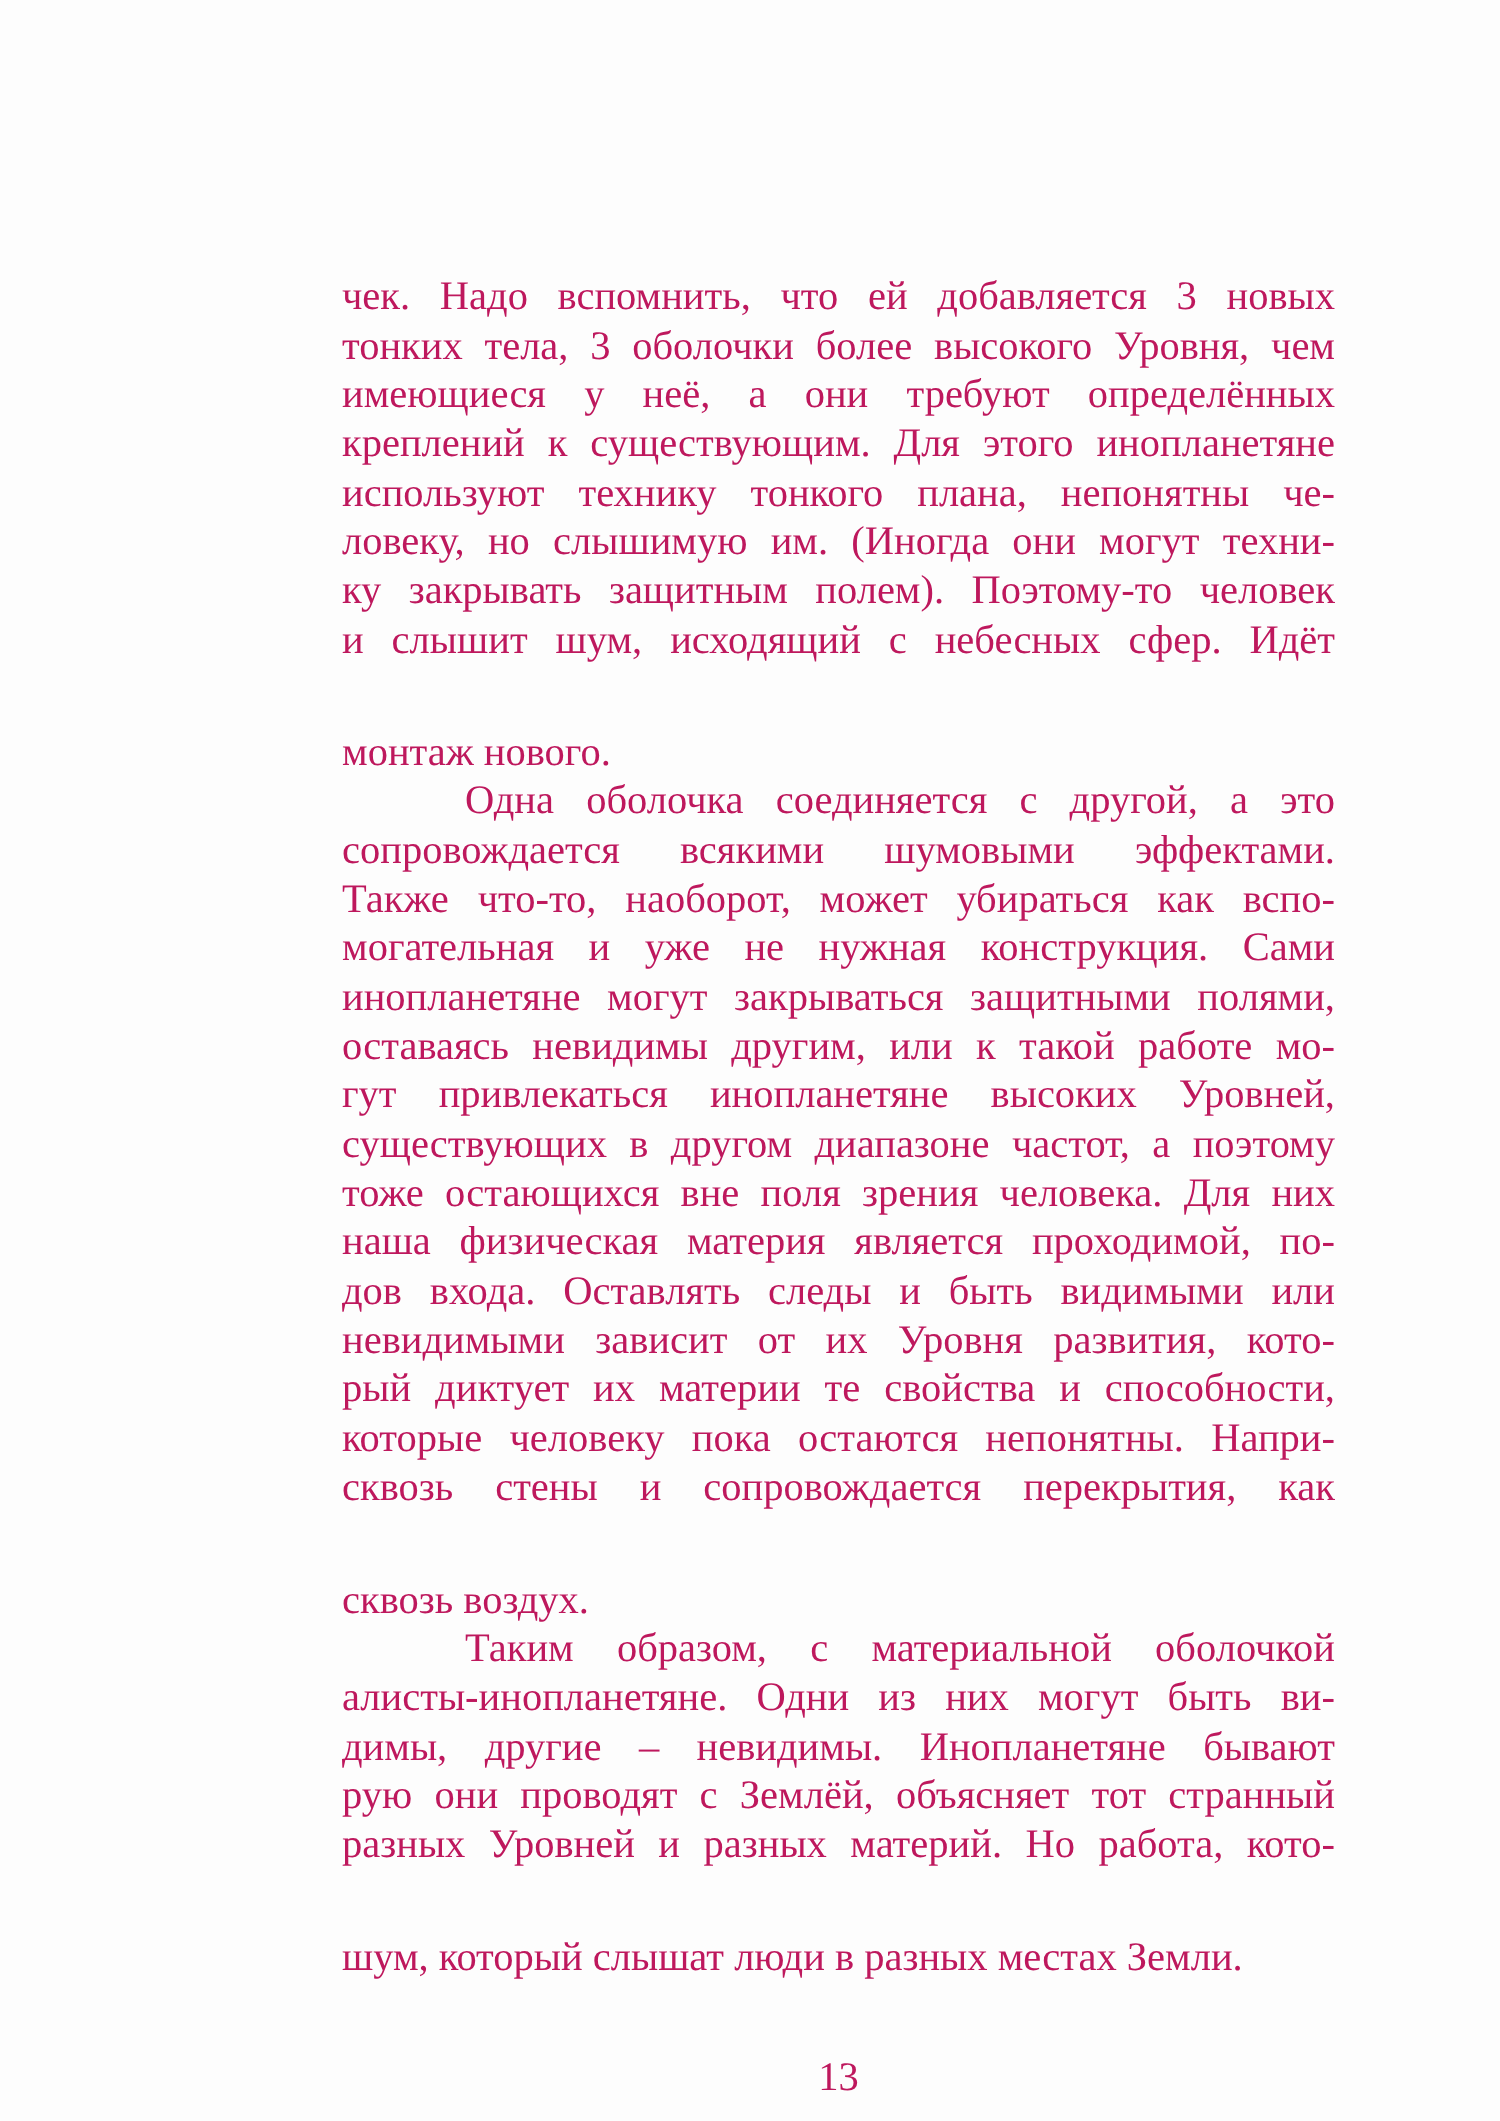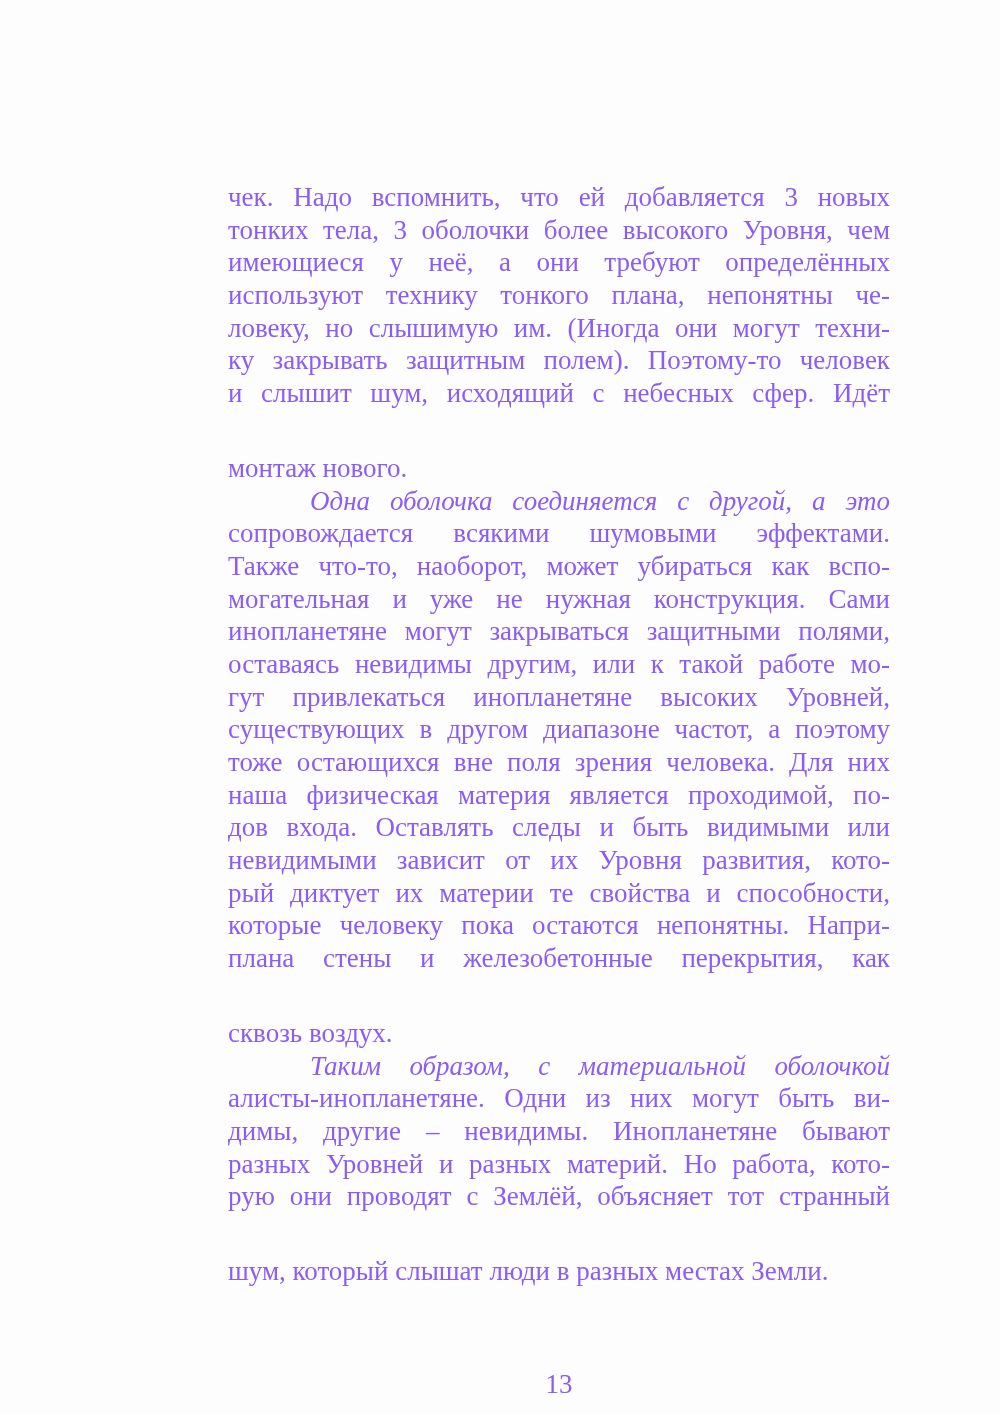--- a/index.html
+++ b/index.html
@@ -36,42 +36,42 @@
     overflow: hidden;
     height: 32.7px;
   }
   .line.last {
     text-align-last: left;
     margin-top: 42px;
     -moz-text-align-last: left;
   }
   .line.indent {
     padding-left: 82px;
-    font-style: italic;
   }
   .page-number {
     position: absolute;
     left: 228px;
     top: 1340px;
     width: 662px;
     text-align: center;
     font-size: 27px;
     line-height: 32px;
     margin-top: 28px;
   }
 </style>
 </head>
 <body>
 
-<div class="page" style="background: rgb(253, 253, 253); color: #8b5cf6;">
+<div class="page" style="background: rgb(253, 253, 253); color: #be185d;">
   <div class="text-block" id="text-block">
       <div class="paragraph">
         <div class="line">чек. Надо вспомнить, что ей добавляется 3 новых</div>
         <div class="line">тонких тела, 3 оболочки более высокого Уровня, чем</div>
         <div class="line">имеющиеся у неё, а они требуют определённых</div>
+        <div class="line">креплений к существующим. Для этого инопланетяне</div>
         <div class="line">используют технику тонкого плана, непонятны че-</div>
         <div class="line">ловеку, но слышимую им. (Иногда они могут техни-</div>
         <div class="line">ку закрывать защитным полем). Поэтому-то человек</div>
         <div class="line">и слышит шум, исходящий с небесных сфер. Идёт</div>
         <div class="line last">монтаж нового.</div>
       </div>
       <div class="paragraph">
         <div class="line indent">Одна оболочка соединяется с другой, а это</div>
         <div class="line">сопровождается всякими шумовыми эффектами.</div>
         <div class="line">Также что-то, наоборот, может убираться как вспо-</div>
@@ -79,26 +79,26 @@
         <div class="line">инопланетяне могут закрываться защитными полями,</div>
         <div class="line">оставаясь невидимы другим, или к такой работе мо-</div>
         <div class="line">гут привлекаться инопланетяне высоких Уровней,</div>
         <div class="line">существующих в другом диапазоне частот, а поэтому</div>
         <div class="line">тоже остающихся вне поля зрения человека. Для них</div>
         <div class="line">наша физическая материя является проходимой, по-</div>
         <div class="line">дов входа. Оставлять следы и быть видимыми или</div>
         <div class="line">невидимыми зависит от их Уровня развития, кото-</div>
         <div class="line">рый диктует их материи те свойства и способности,</div>
         <div class="line">которые человеку пока остаются непонятны. Напри-</div>
-        <div class="line">плана стены и железобетонные перекрытия, как</div>
+        <div class="line">сквозь стены и сопровождается перекрытия, как</div>
         <div class="line last">сквозь воздух.</div>
       </div>
       <div class="paragraph">
         <div class="line indent">Таким образом, с материальной оболочкой</div>
         <div class="line">алисты-инопланетяне. Одни из них могут быть ви-</div>
         <div class="line">димы, другие – невидимы. Инопланетяне бывают</div>
+        <div class="line">рую они проводят с Землёй, объясняет тот странный</div>
         <div class="line">разных Уровней и разных материй. Но работа, кото-</div>
-        <div class="line">рую они проводят с Землёй, объясняет тот странный</div>
         <div class="line last">шум, который слышат люди в разных местах Земли.</div>
       </div>
     </div>
   <div class="page-number">13</div>
 </div>
 
 </body></html>

